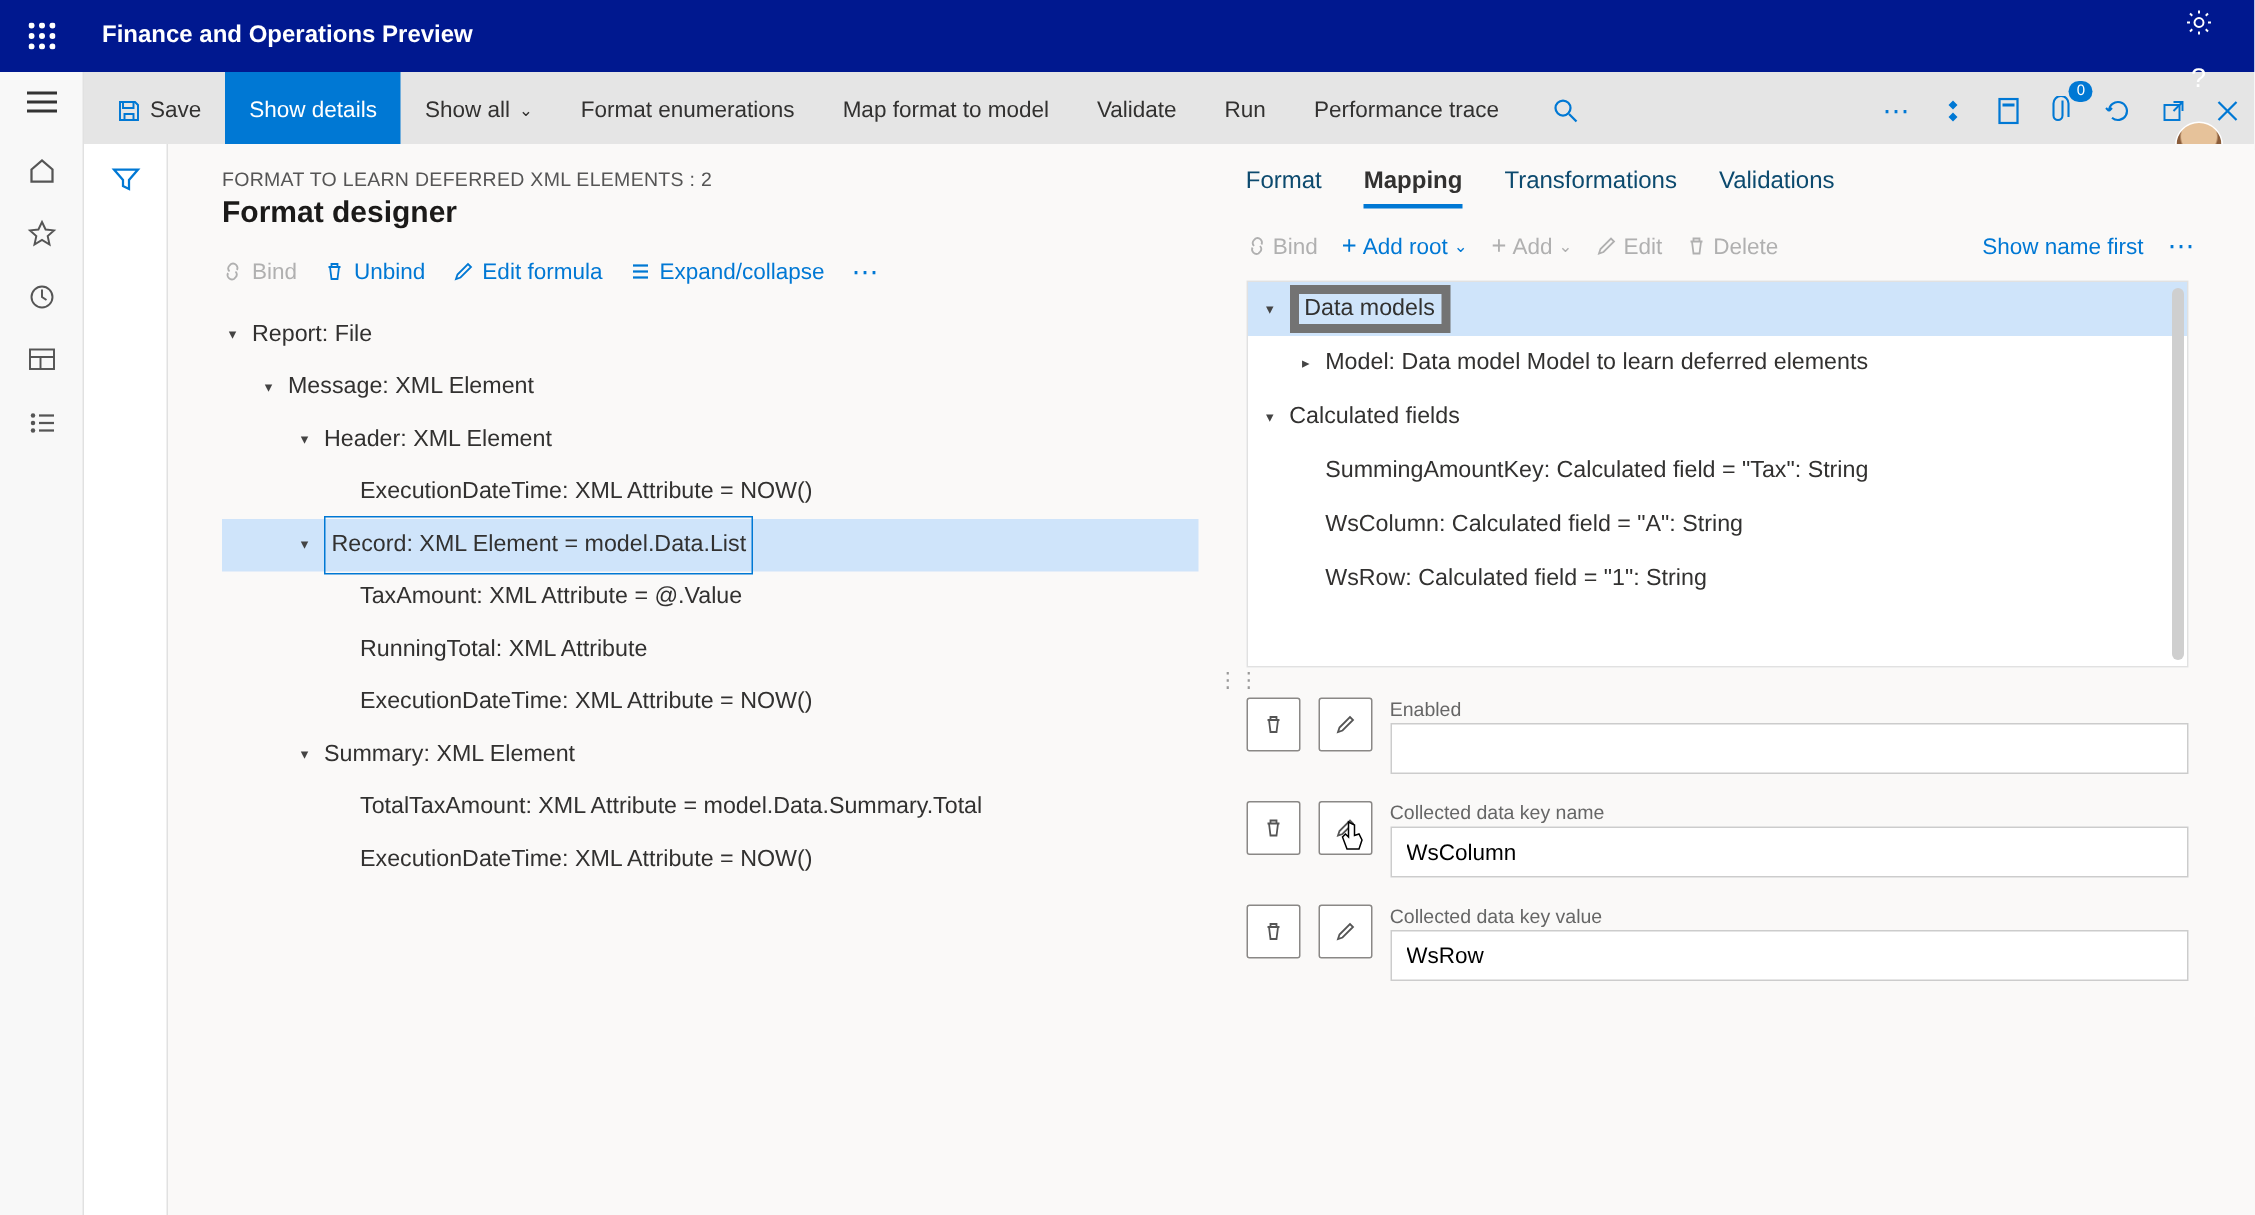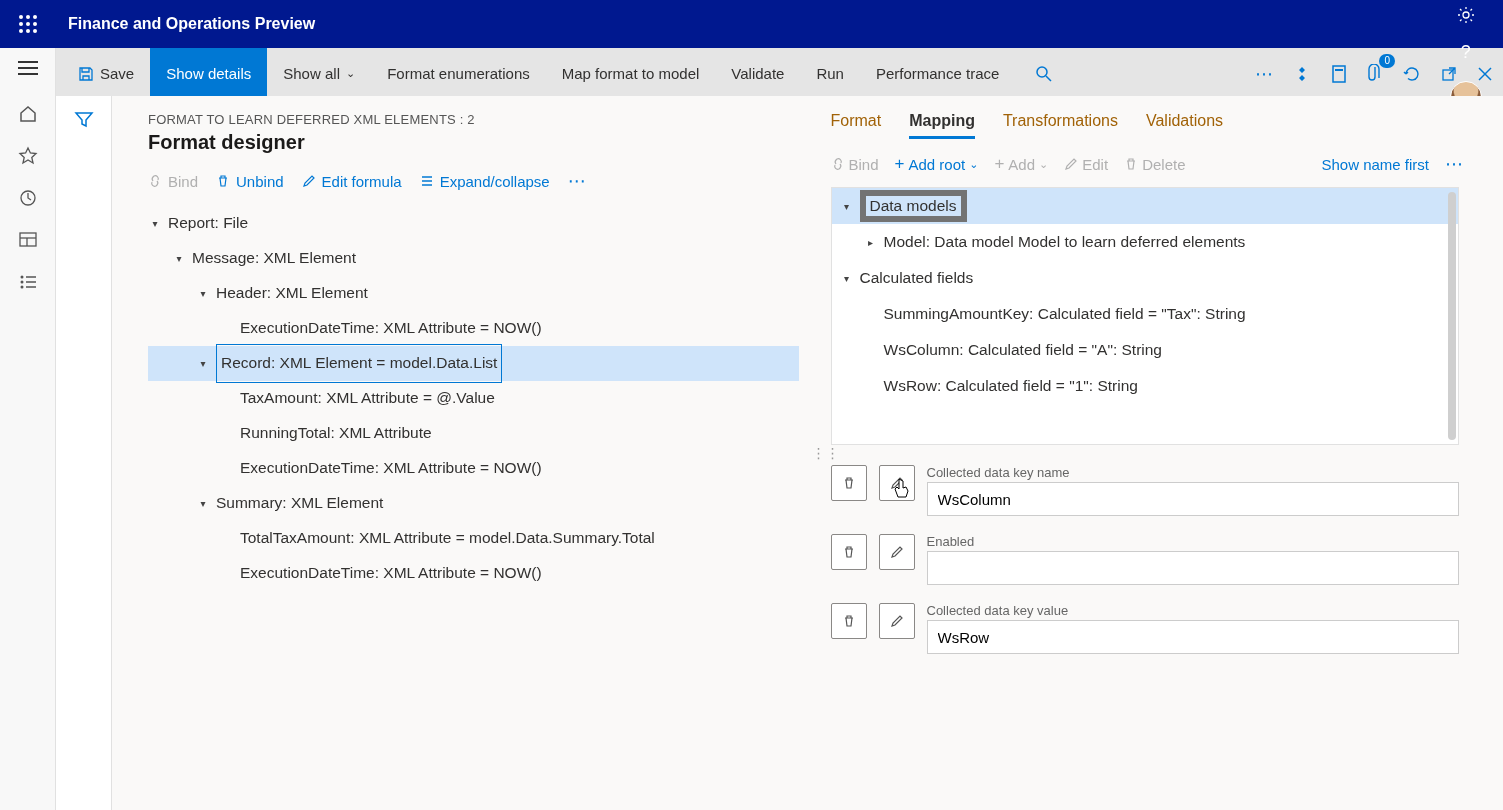--- a/index.html
+++ b/index.html
@@ -50,21 +50,21 @@
   .tree-row.selected { background:#cfe4fa; }
   .tree-row.selected .label { border:1px solid #0078d4; padding:1px 4px; }
   .caret { width:14px; text-align:center; color:#444; font-size:10px; }
   .indent-0 { padding-left: 0px; }
   .indent-1 { padding-left: 24px; }
   .indent-2 { padding-left: 48px; }
   .indent-3 { padding-left: 72px; }
   
   
   .rtabs { display:flex; gap:28px; margin-bottom:14px; font-size:16px; }
-  .rtab { color:#a16207; padding-bottom:6px; cursor:pointer; }
+  .rtab { color:#0c4a6e; padding-bottom:6px; cursor:pointer; }
   .rtab.active { color:#323130; font-weight:600; border-bottom:3px solid #0078d4; }
   
   
   .rsub { display:flex; align-items:center; gap:16px; font-size:15px; margin-bottom:12px; }
   .rsub .rbtn { display:flex; align-items:center; gap:4px; cursor:pointer; }
   .rsub .rbtn.blue { color:#0078d4; }
   .rsub .rbtn.disabled { color:#b0b0b0; }
   .rsub .spacer { flex:1; }
   
   
@@ -403,20 +403,36 @@
           </div>
           <div class="rtree-row rindent-1">
             <span class="rcaret"></span>
             <span class="rlabel">WsRow: Calculated field = "1": String</span>
           </div>
         </div>
       <div style="height:40px"></div>
     </div>
 
     <div class="fields">
+      <div class="field-row">
+        <div class="mini-btn">
+            <svg width="14" height="14" viewBox="0 0 14 14">
+              <path d="M3 4h8M5 4V2h4v2M4 4l1 8h4l1-8" fill="none" stroke="#555" stroke-width="1.2"></path>
+            </svg>
+          </div>
+        <div class="mini-btn">
+            <svg width="14" height="14" viewBox="0 0 14 14">
+              <path d="M2 12l1-3 7-7 2 2-7 7z" fill="none" stroke="#555" stroke-width="1.2"></path>
+            </svg>
+          </div>
+        <div class="field-content">
+          <div class="field-label">Enabled</div>
+          <input class="field-input" value="" style="">
+        </div>
+      </div>
       <div class="field-row" style="position:relative">
         <div class="mini-btn">
             <svg width="14" height="14" viewBox="0 0 14 14">
               <path d="M3 4h8M5 4V2h4v2M4 4l1 8h4l1-8" fill="none" stroke="#555" stroke-width="1.2"></path>
             </svg>
           </div>
         <div class="mini-btn">
             <svg width="14" height="14" viewBox="0 0 14 14">
               <path d="M2 12l1-3 7-7 2 2-7 7z" fill="none" stroke="#555" stroke-width="1.2"></path>
             </svg>
@@ -434,35 +450,19 @@
             <svg width="14" height="14" viewBox="0 0 14 14">
               <path d="M3 4h8M5 4V2h4v2M4 4l1 8h4l1-8" fill="none" stroke="#555" stroke-width="1.2"></path>
             </svg>
           </div>
         <div class="mini-btn">
             <svg width="14" height="14" viewBox="0 0 14 14">
               <path d="M2 12l1-3 7-7 2 2-7 7z" fill="none" stroke="#555" stroke-width="1.2"></path>
             </svg>
           </div>
         <div class="field-content">
-          <div class="field-label">Enabled</div>
-          <input class="field-input" value="" style="">
-        </div>
-      </div>
-      <div class="field-row">
-        <div class="mini-btn">
-            <svg width="14" height="14" viewBox="0 0 14 14">
-              <path d="M3 4h8M5 4V2h4v2M4 4l1 8h4l1-8" fill="none" stroke="#555" stroke-width="1.2"></path>
-            </svg>
-          </div>
-        <div class="mini-btn">
-            <svg width="14" height="14" viewBox="0 0 14 14">
-              <path d="M2 12l1-3 7-7 2 2-7 7z" fill="none" stroke="#555" stroke-width="1.2"></path>
-            </svg>
-          </div>
-        <div class="field-content">
           <div class="field-label">Collected data key value</div>
           <input class="field-input" value="WsRow" style="">
         </div>
       </div>
     </div>
   </div>
 </div>
 
 </body></html>

